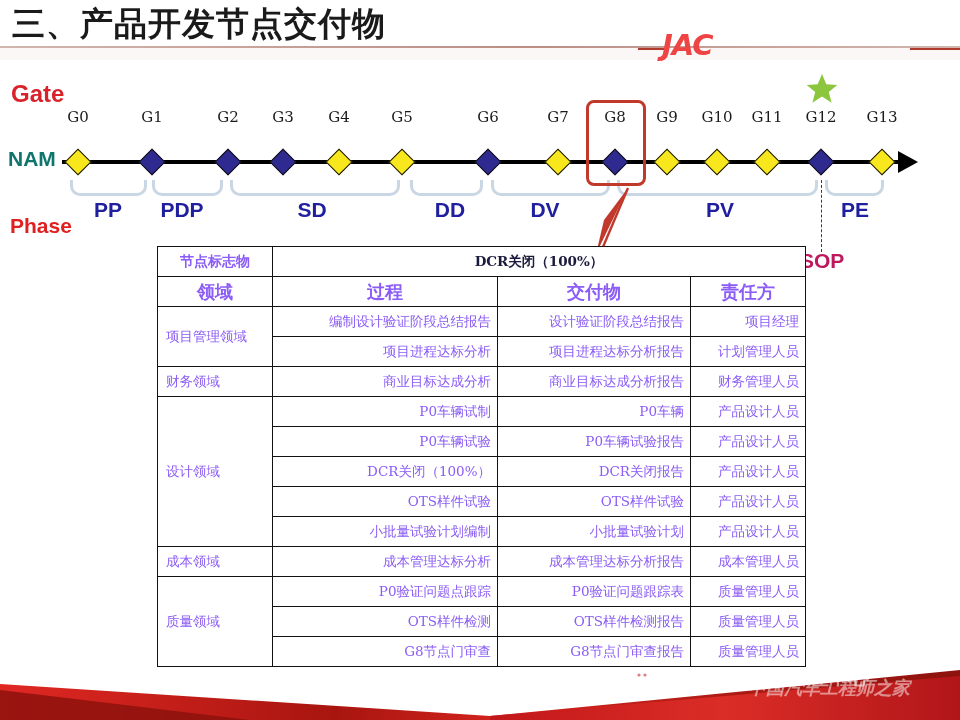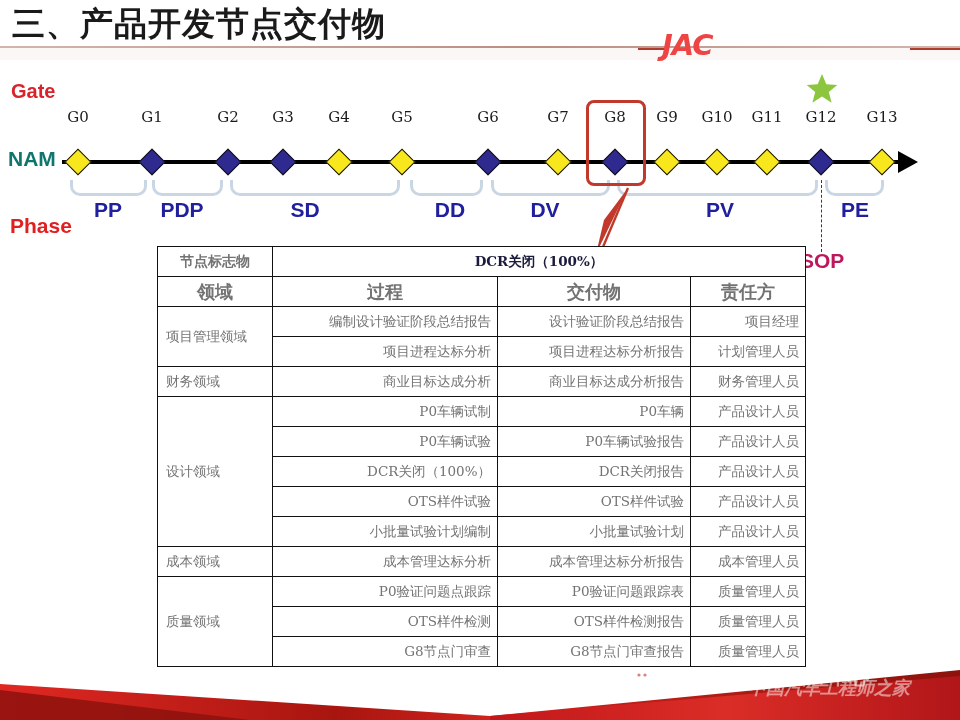--- a/index.html
+++ b/index.html
@@ -33,21 +33,21 @@
   }
   .jac-cn{
     position:absolute;left:112px;top:0px;
     font-family:"DejaVu Sans","Liberation Sans",sans-serif;
     font-size:27px;font-weight:800;color:#1b1b1b;letter-spacing:1px;
   }
   .jac-line-l{position:absolute;left:-10px;top:18px;width:28px;height:2px;background:#b03a2c;}
   .jac-line-r{position:absolute;left:262px;top:18px;width:52px;height:2px;background:#b03a2c;}
 
   
-  .lbl-gate{position:absolute;left:11px;top:80px;font-size:20px;font-weight:700;color:#d8232a;}
+  .lbl-gate{position:absolute;left:11px;top:80px;font-size:24px;font-weight:700;color:#d8232a;}
   .lbl-nam{position:absolute;left:8px;top:147px;font-size:21px;font-weight:700;color:#0f766e;letter-spacing:0px;}
   .lbl-phase{position:absolute;left:10px;top:214px;font-size:21px;font-weight:700;color:#e02020;}
 
   .gate-label{
     position:absolute;top:108px;
     font-family:"DejaVu Serif","Liberation Serif",serif;
     font-size:15px;color:#1a1a1a;text-align:center;
     transform:translateX(-50%);white-space:nowrap;
   }
 
@@ -85,21 +85,21 @@
   
   .tbl{
     position:absolute;left:157px;top:246px;
     border-collapse:collapse;
     table-layout:fixed;
     background:#fff;
   }
   .tbl td{
     border:1.5px solid #111;
     font-family:"DejaVu Serif","Liberation Serif",serif;
-    font-size:13.5px;color:#737373;
+    font-size:13.5px;color:#8b5cf6;
     padding:2px 6px;height:25px;vertical-align:middle;
     white-space:nowrap;overflow:hidden;
   }
   .tbl td.hdr-top{text-align:center;font-weight:700;color:#1a1a3c;font-size:13.5px;}
   .tbl td.hdr{text-align:center;font-weight:700;font-size:18px;}
   .tbl td.dom{text-align:left;padding-left:8px;}
   .tbl td.cell{text-align:right;}
 
   
   .banner{position:absolute;left:0;top:660px;width:960px;height:60px;overflow:hidden;}
@@ -175,21 +175,21 @@
       <div class="phase-bracket" style="left: 152px; width: 71px;"></div>
       <div class="phase-bracket" style="left: 230px; width: 170px;"></div>
       <div class="phase-bracket" style="left: 410px; width: 73px;"></div>
       <div class="phase-bracket" style="left: 491px; width: 119px;"></div>
       <div class="phase-bracket" style="left: 825px; width: 59px;"></div>
       <div class="phase-bracket" style="left: 617px; width: 201px;"></div>
     </div>
   <div id="phase-labels">
       <div class="phase-label" style="left: 108px;">PP</div>
       <div class="phase-label" style="left: 182px;">PDP</div>
-      <div class="phase-label" style="left: 305px;">SD</div>
+      <div class="phase-label" style="left: 312px;">SD</div>
       <div class="phase-label" style="left: 450px;">DD</div>
       <div class="phase-label" style="left: 545px;">DV</div>
       <div class="phase-label" style="left: 855px;">PE</div>
       <div class="phase-label" style="left: 720px;">PV</div>
     </div>
 
   <div class="g8-box"></div>
 
   <svg class="callout" viewBox="0 0 120 80">
     <path d="M68,8 L36,74 L44,40 Z" fill="#c0392b"></path>

